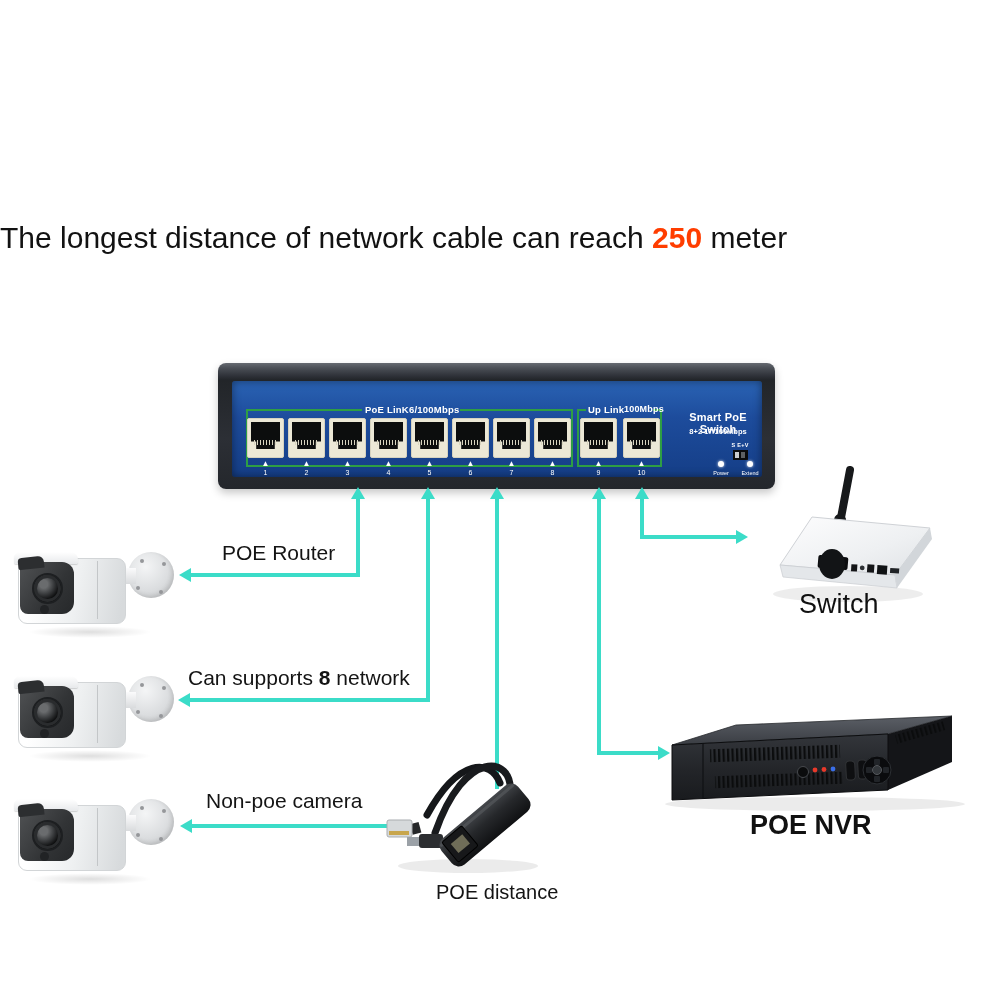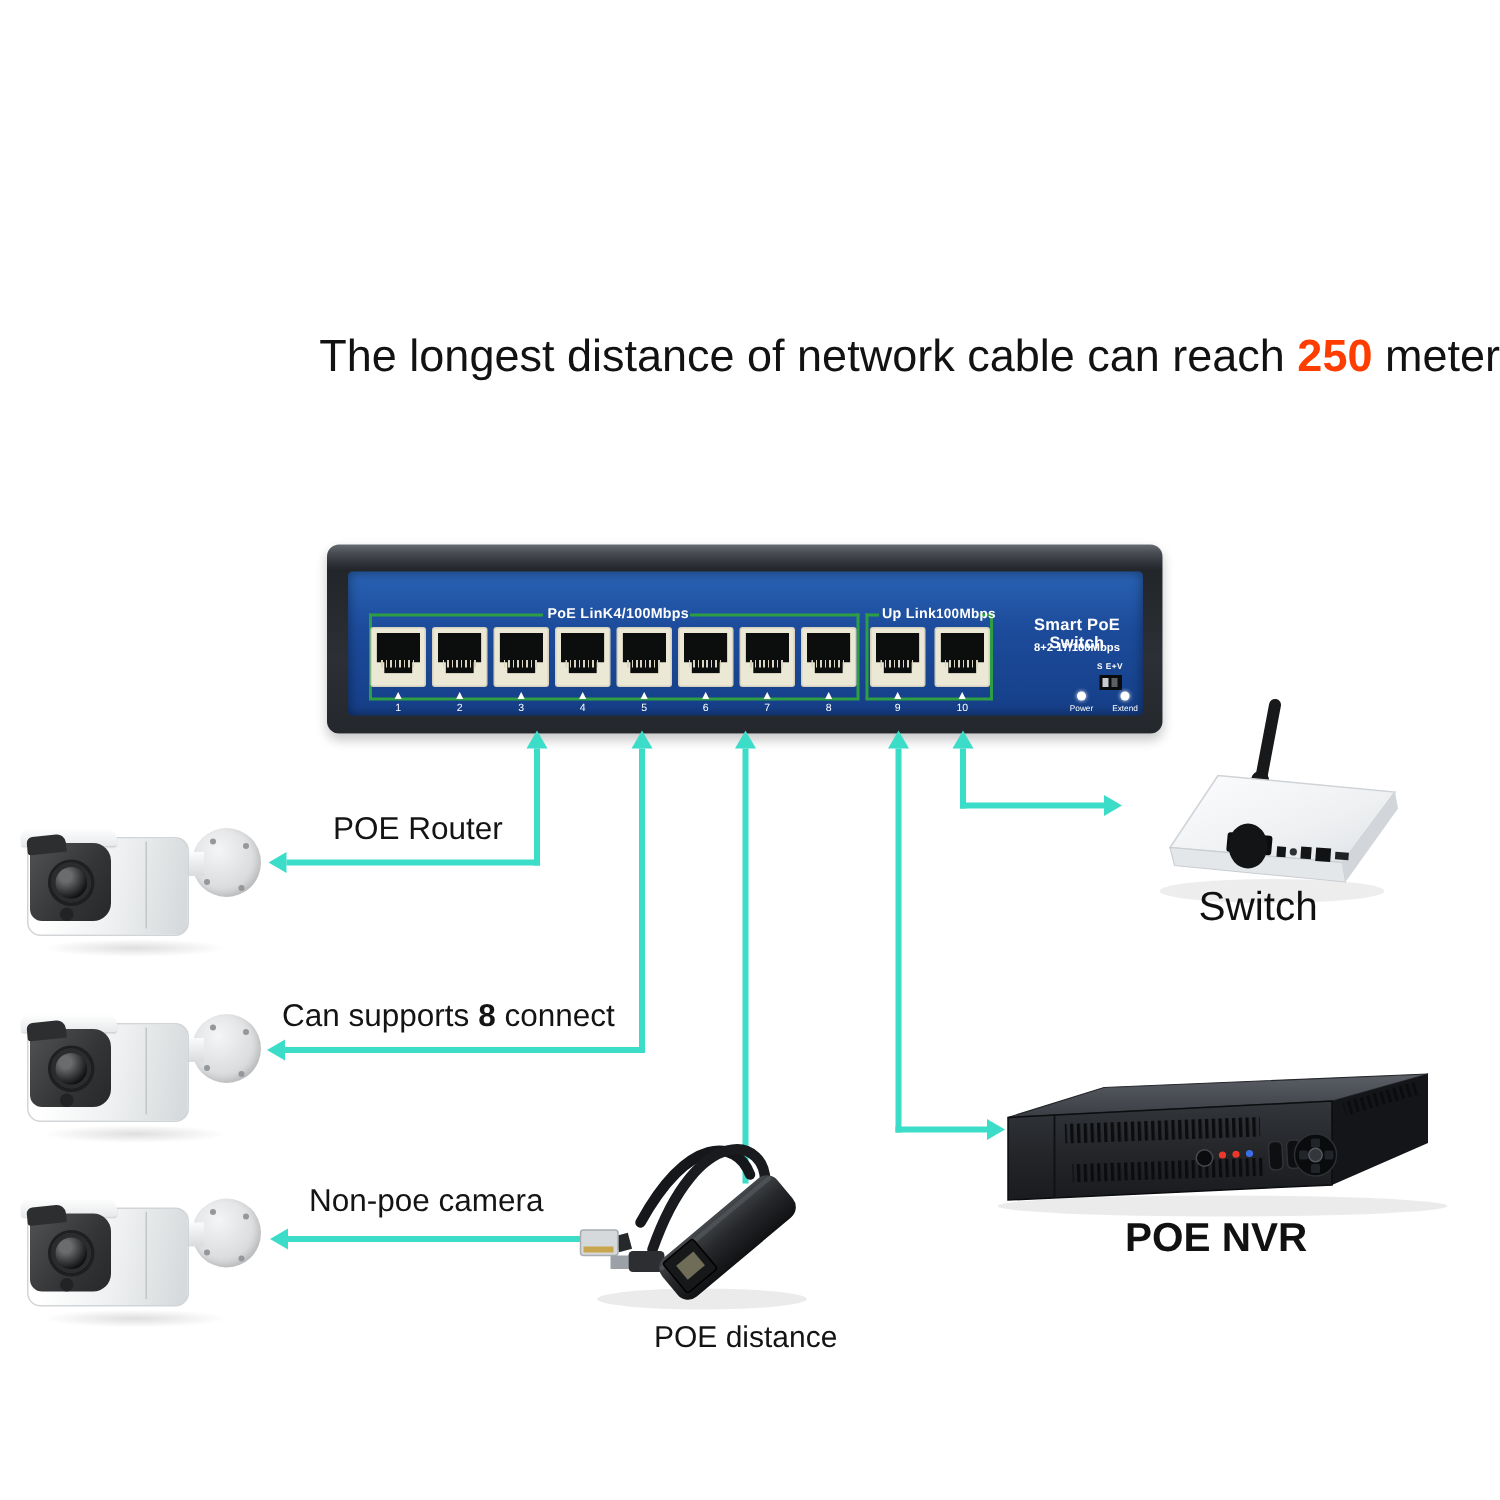--- a/index.html
+++ b/index.html
@@ -4,21 +4,21 @@
 <style>
   html,body{margin:0;padding:0;background:#fff;}
   #canvas{position:relative;width:1000px;height:1000px;background:#fff;overflow:hidden;
           font-family:"Liberation Sans","DejaVu Sans",sans-serif;color:#111;}
   .abs{position:absolute;}
 
   
   #banner{left:253px;top:133px;width:476px;height:45px;border-radius:23px;
           background:var(--banner-bg,#2BDFD0);display:flex;align-items:center;justify-content:center;
           font-size:26px;color:#0c0d0d;}
-  #headline{left:0;top:221px;width:1000px;text-align:right;font-size:30px;color:#121212;}
+  #headline{left:0;top:221px;width:1000px;text-align:left;font-size:30px;color:#121212;}
   #headline .hl{color:var(--highlight,#FF3D00);font-weight:700;}
 
   
   .cl{position:absolute;background:var(--teal,#3BDCC8);z-index:2;}
   .arr{position:absolute;width:0;height:0;z-index:4;}
   .au{border-left:7px solid transparent;border-right:7px solid transparent;border-bottom:12px solid var(--teal,#3BDCC8);}
   .al{border-top:7px solid transparent;border-bottom:7px solid transparent;border-right:12px solid var(--teal,#3BDCC8);}
   .ar{border-top:7px solid transparent;border-bottom:7px solid transparent;border-left:12px solid var(--teal,#3BDCC8);}
   .callout{position:absolute;font-size:21px;color:#141414;white-space:nowrap;z-index:3;}
 
@@ -114,21 +114,21 @@
   <div class="cl" style="left:640px;top:499px;width:4px;height:40px"></div>
   <div class="cl" style="left:640px;top:535px;width:97px;height:4px"></div>
   <div class="arr au" style="left:635px;top:487px"></div>
   <div class="arr ar" style="left:736px;top:530px"></div>
 
   <div class="cl" style="left:192px;top:824px;width:211px;height:4px"></div>
   <div class="arr al" style="left:180px;top:819px"></div>
 
   <div class="callout" style="left:222px;top:541px">POE Router</div>
   <div class="callout" style="left:188px;top:666px">
-    <span>Can supports </span><b>8</b><span> connect</span>
+    <span>Can supports </span><b>8</b><span> network</span>
   </div>
   <div class="callout" style="left:206px;top:789px">Non-poe camera</div>
   <div class="callout" style="left:436px;top:881px;font-size:20px">POE distance</div>
   <div class="big-label" style="left:799px;top:589px;font-size:27px">Switch</div>
   <div class="big-label" style="left:750px;top:810px;font-size:27px;font-weight:700">POE NVR</div>
 
   <div id="switch" class="abs">
     <div id="panel">
 
       <div class="grn" style="left:14px;top:28px;width:116px;height:2px"></div>
@@ -137,21 +137,21 @@
       <div class="grn" style="left:339px;top:28px;width:2px;height:57px"></div>
       <div class="grn" style="left:14px;top:84px;width:327px;height:2px"></div>
 
       <div class="grn" style="left:345px;top:28px;width:9px;height:2px"></div>
       <div class="grn" style="left:421px;top:28px;width:9px;height:2px"></div>
       <div class="grn" style="left:345px;top:28px;width:2px;height:57px"></div>
       <div class="grn" style="left:428px;top:28px;width:2px;height:57px"></div>
       <div class="grn" style="left:345px;top:84px;width:85px;height:2px"></div>
 
       <div class="sw-lbl" style="left:133px">PoE LinK</div>
-      <div class="sw-lbl" style="left:177px">4/100Mbps</div>
+      <div class="sw-lbl" style="left:177px">6/100Mbps</div>
       <div class="sw-lbl" style="left:356px">Up Link</div>
       <div class="sw-lbl" style="left:392px;font-size:9px">100Mbps</div>
 
       <div class="pgroup" id="poe-ports">
           <div class="port-unit">
             <div class="port-jack">
               <div class="jack-inner"></div>
               <div class="jack-pins"></div>
             </div>
             <div class="port-arrow">▲</div>

